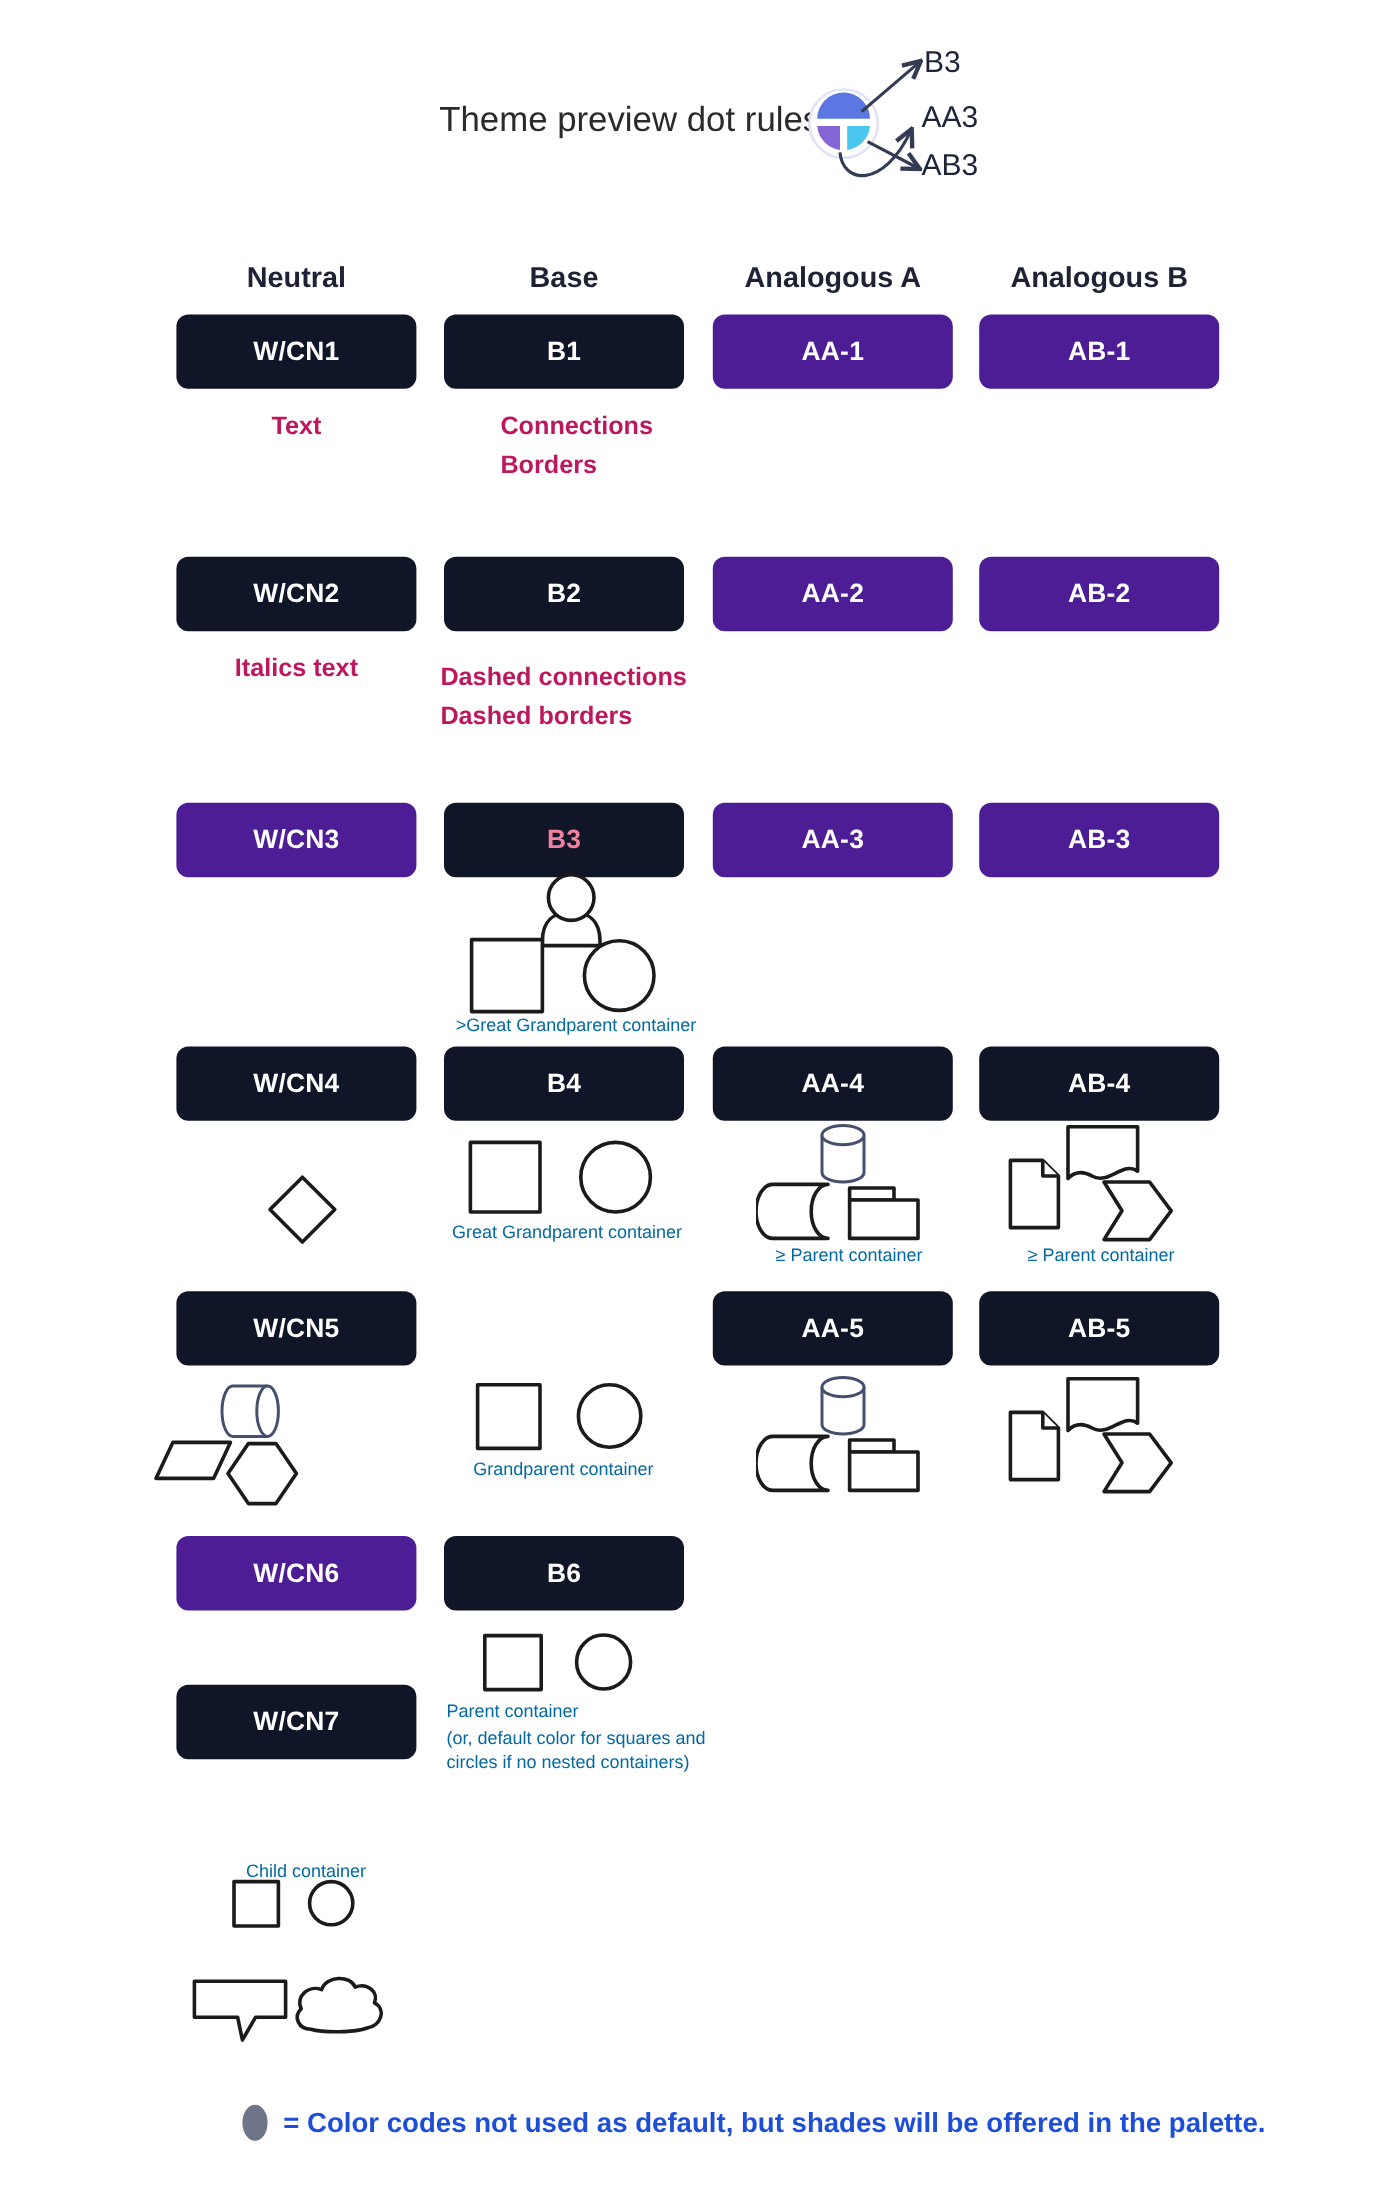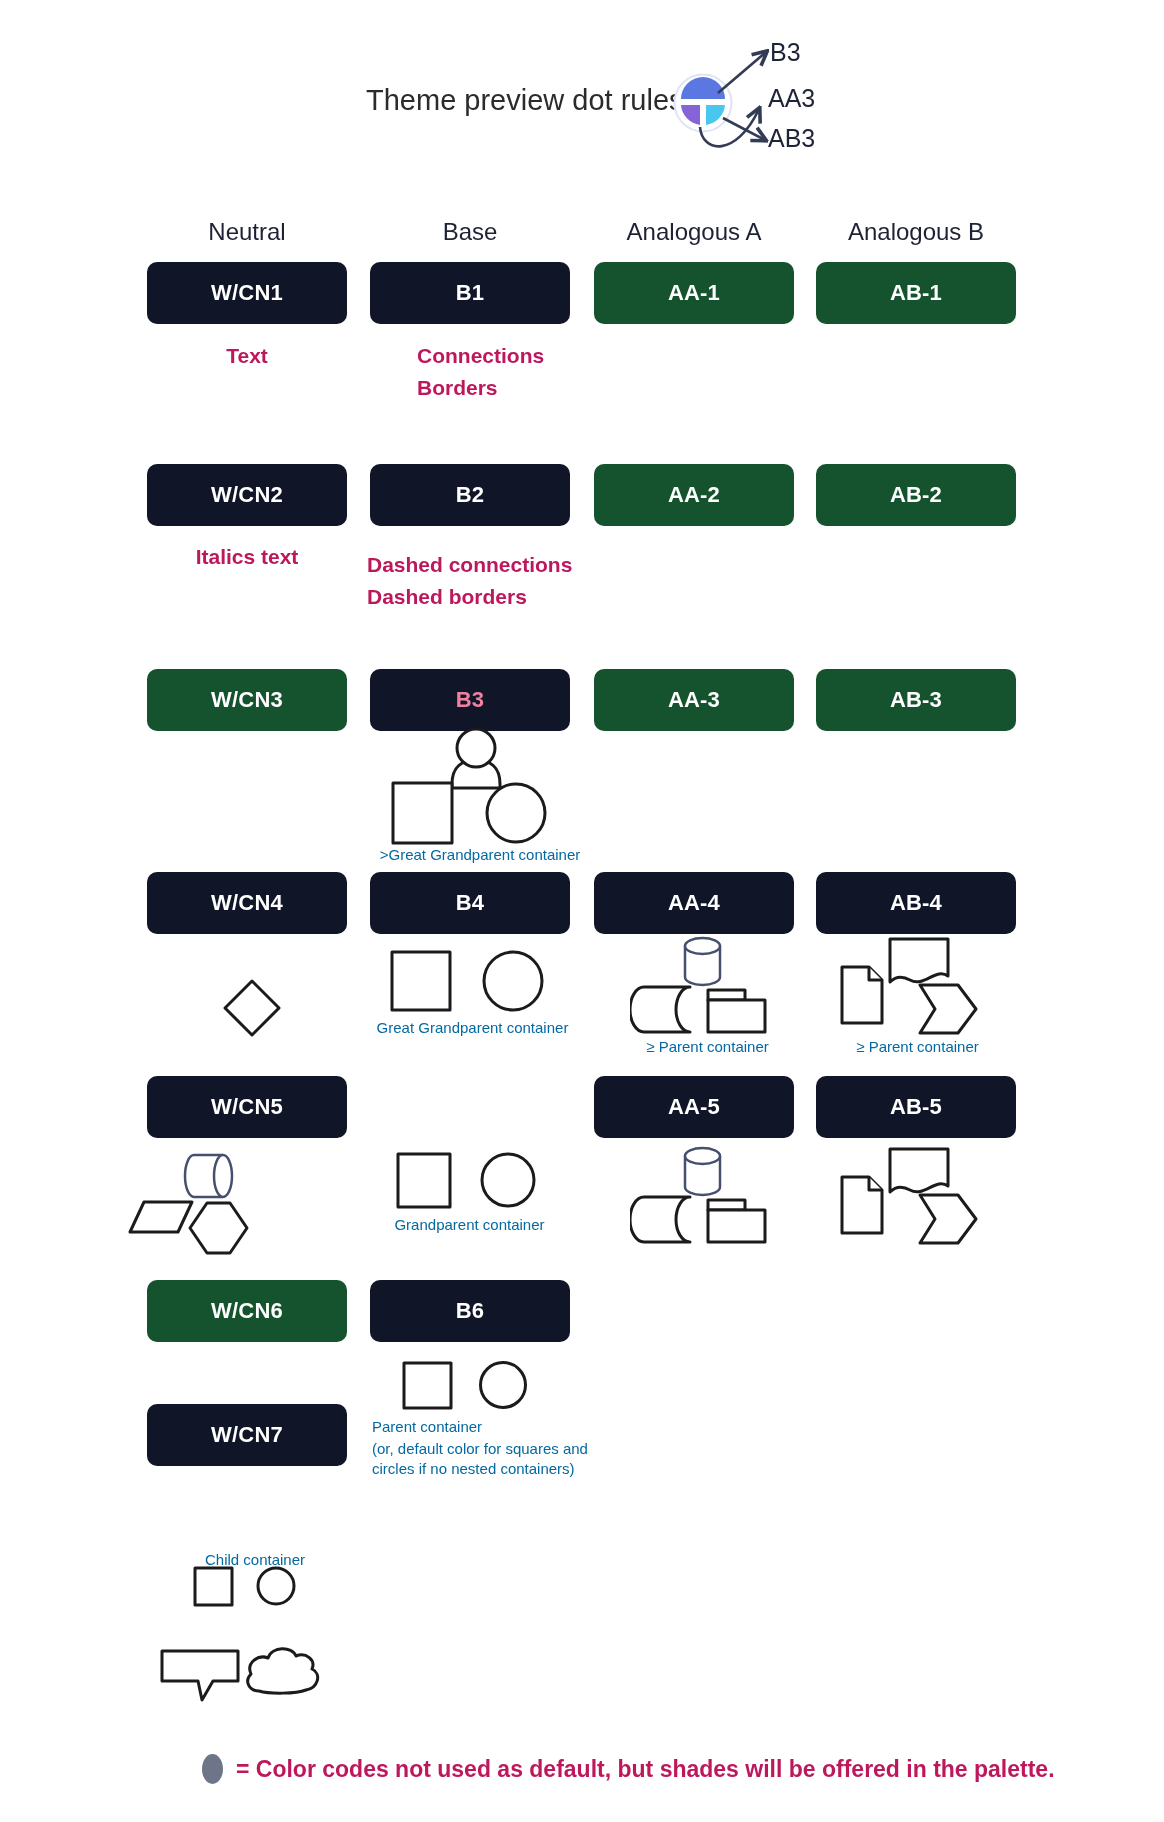--- a/index.html
+++ b/index.html
@@ -1,35 +1,35 @@
 <!DOCTYPE html>
 <html><head>
 <meta charset="utf-8">
 <style>
   html,body{margin:0;padding:0;background:#fff;}
   .canvas{position:relative;width:1164px;height:1822px;background:#ffffff;
           font-family:"Liberation Sans",sans-serif;overflow:hidden;}
   .title{position:absolute;left:366px;top:84px;font-size:29px;color:#2b2b2b;}
   .dotlabel{position:absolute;font-size:25px;color:#1e2438;}
   .colhead{position:absolute;top:218px;width:200px;text-align:center;
-           font-weight:400;font-size:24px;color:#1e2234;}
+           font-weight:700;font-size:24px;color:#1e2234;}
   .swatch{position:absolute;width:200px;height:62px;border-radius:10px;
           display:flex;align-items:center;justify-content:center;
           color:#ffffff;font-weight:700;font-size:22px;letter-spacing:.2px;z-index:1;}
-  .dark{background:#101527;} .gray{background:#14532d;}
+  .dark{background:#101527;} .gray{background:#4c1d95;}
   .pink{color:#f2809f;}
   .c1{left:147px}.c2{left:370px}.c3{left:594px}.c4{left:816px}
   .r1{top:262px}.r2{top:464px}.r3{top:669px}.r4{top:872px}.r5{top:1076px}.r6{top:1280px}.r7{top:1404px}
   .bigcap{position:absolute;font-weight:700;font-size:21px;color:#be185d;}
   .smallcap{position:absolute;font-weight:400;font-size:15px;color:#0369a1;}
   .center{text-align:center;}
   .shape-svg{position:absolute;z-index:2;}
   .footer-dot{position:absolute;left:202px;top:1754px;width:21px;height:30px;
               border-radius:50%;background:#6f7588;}
-  .footer-text{position:absolute;left:236px;top:1756px;font-weight:700;font-size:23px;color:#be185d;}
+  .footer-text{position:absolute;left:236px;top:1756px;font-weight:700;font-size:23px;color:#1d4ed8;}
   svg .blk{fill:#ffffff;stroke:#1b1b1b;stroke-width:3;stroke-linejoin:round;}
   svg .nvy{fill:#ffffff;stroke:#454f6e;stroke-width:2.5;stroke-linejoin:round;}
   svg .arrow{fill:none;stroke:#343b55;stroke-width:2.6;}
 </style>
 </head>
 <body>
 
 <div class="canvas">
 
   <div class="title">Theme preview dot rules:</div>

